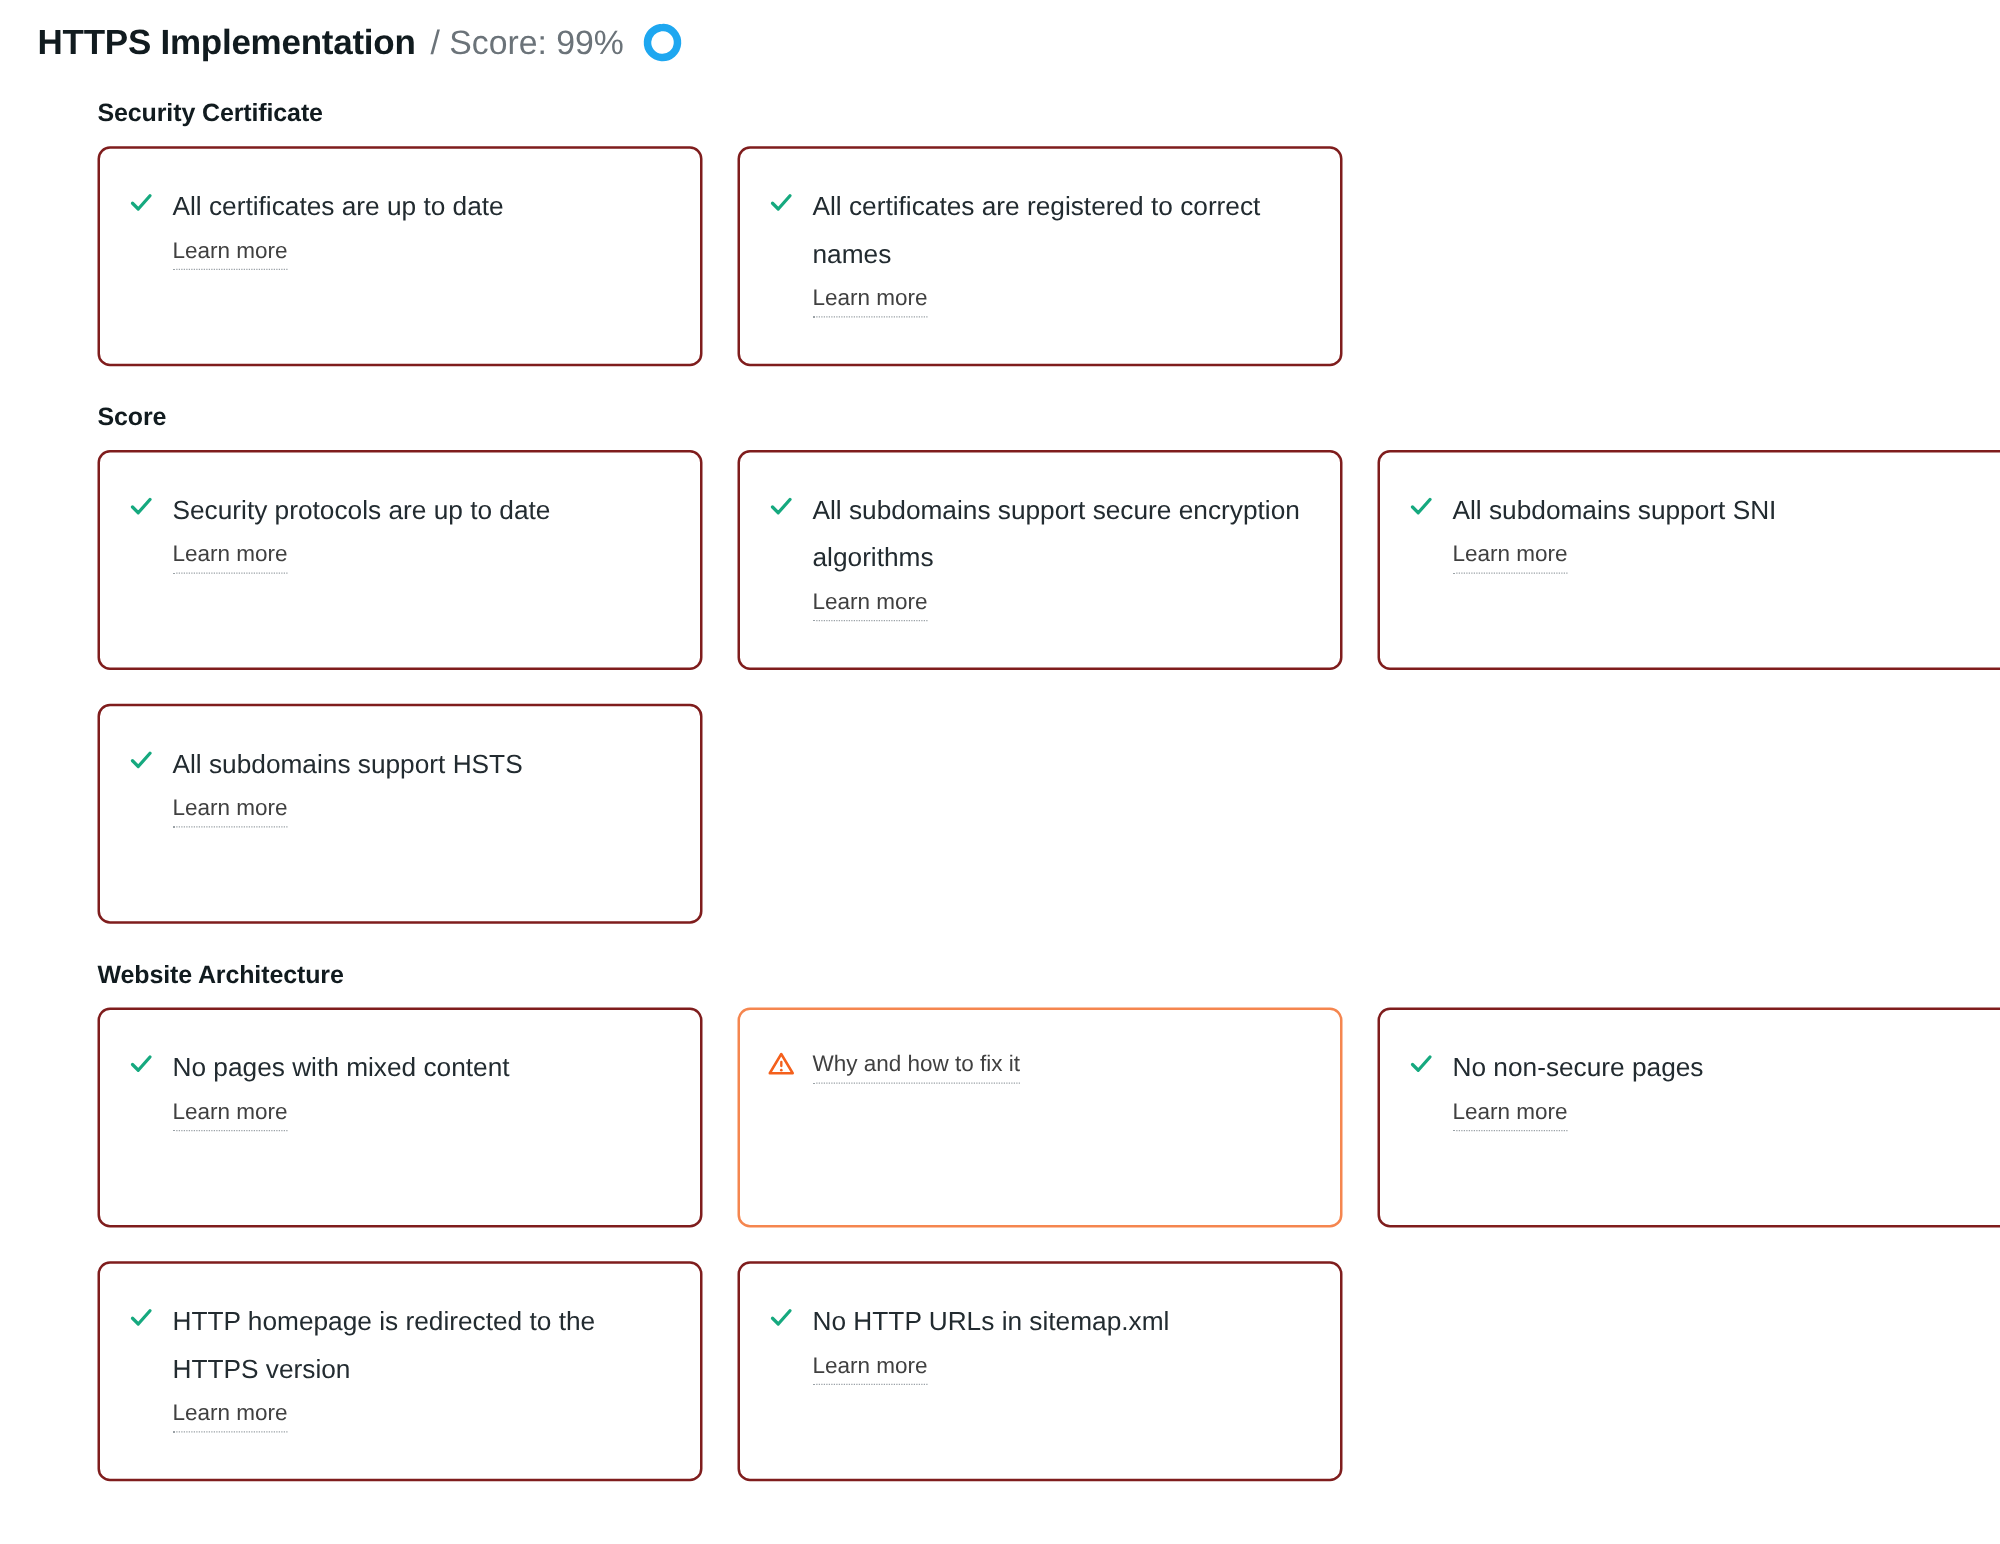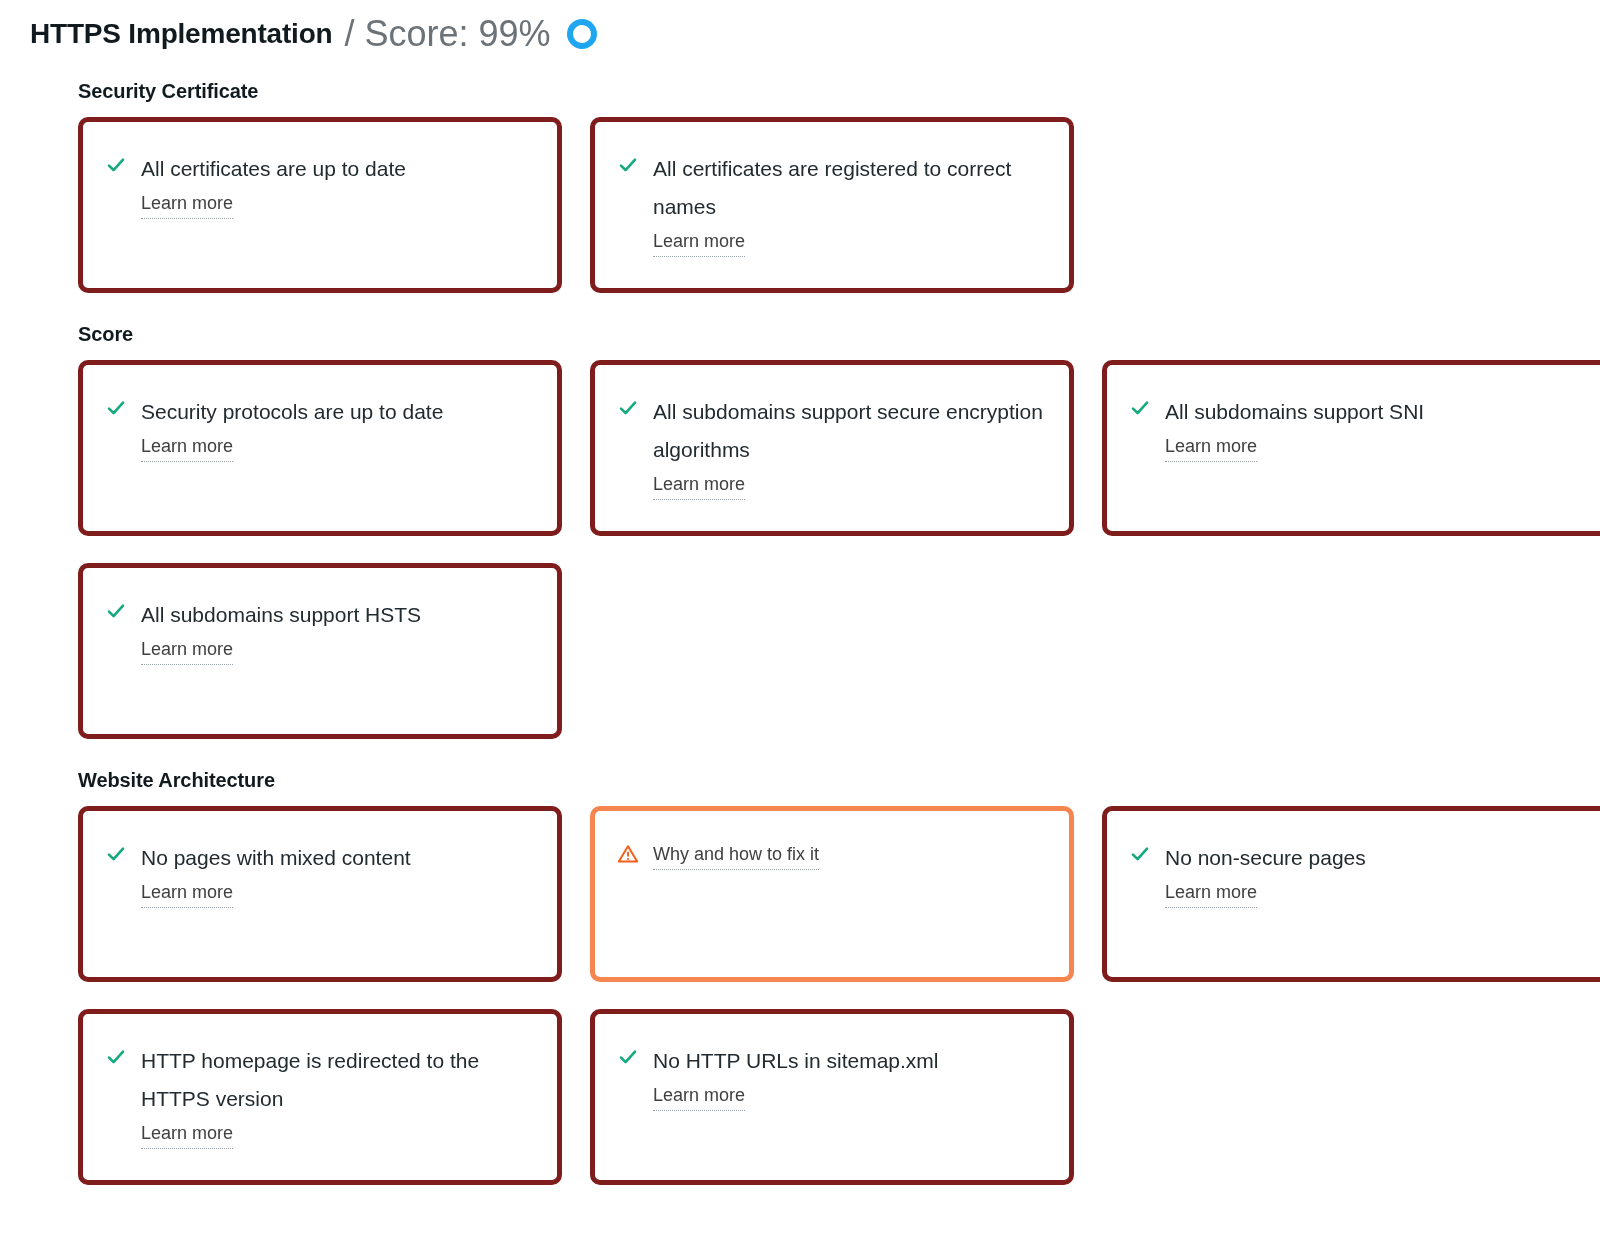--- a/index.html
+++ b/index.html
@@ -29,21 +29,21 @@
     margin-bottom: 26px;
   }
   .header-title {
     font-size: 28px;
     font-weight: 700;
     color: #111b1f;
     letter-spacing: -0.2px;
     white-space: nowrap;
   }
   .header-score {
-    font-size: 36px;
+    font-size: 27px;
     font-weight: 400;
     color: #6b7379;
     margin-left: 12px;
     white-space: nowrap;
   }
   .score-ring {
     margin-left: 14px;
     display: inline-flex;
     align-items: center;
     line-height: 0;
@@ -62,21 +62,21 @@
 
   .cards-grid {
     display: grid;
     grid-template-columns: 484px 484px 514px;
     column-gap: 28px;
     row-gap: 27px;
   }
 
   
   .card {
-    border: 5px solid #7f1d1d;
+    border: 2px solid #7f1d1d;
     border-radius: 10px;
     background: #ffffff;
     min-height: 176px;
     padding: 28px 26px 20px 22px;
     display: block;
   }
   .card.warning {
     border-color: #f5864f;
   }
 

